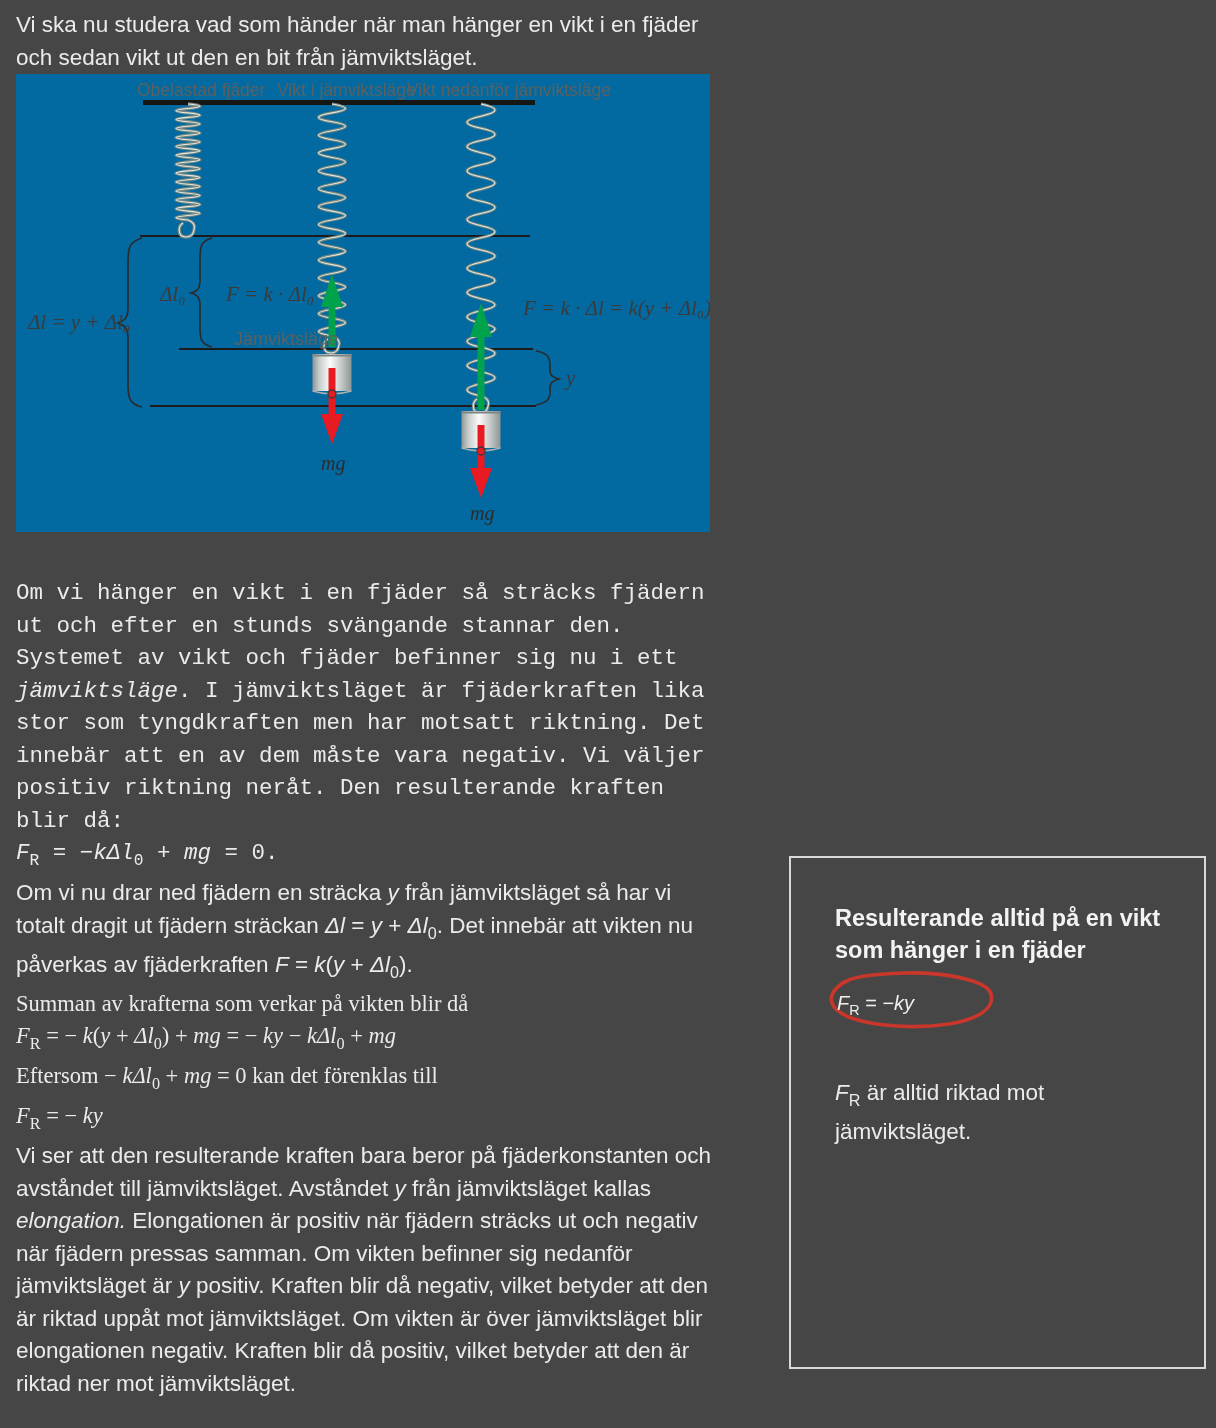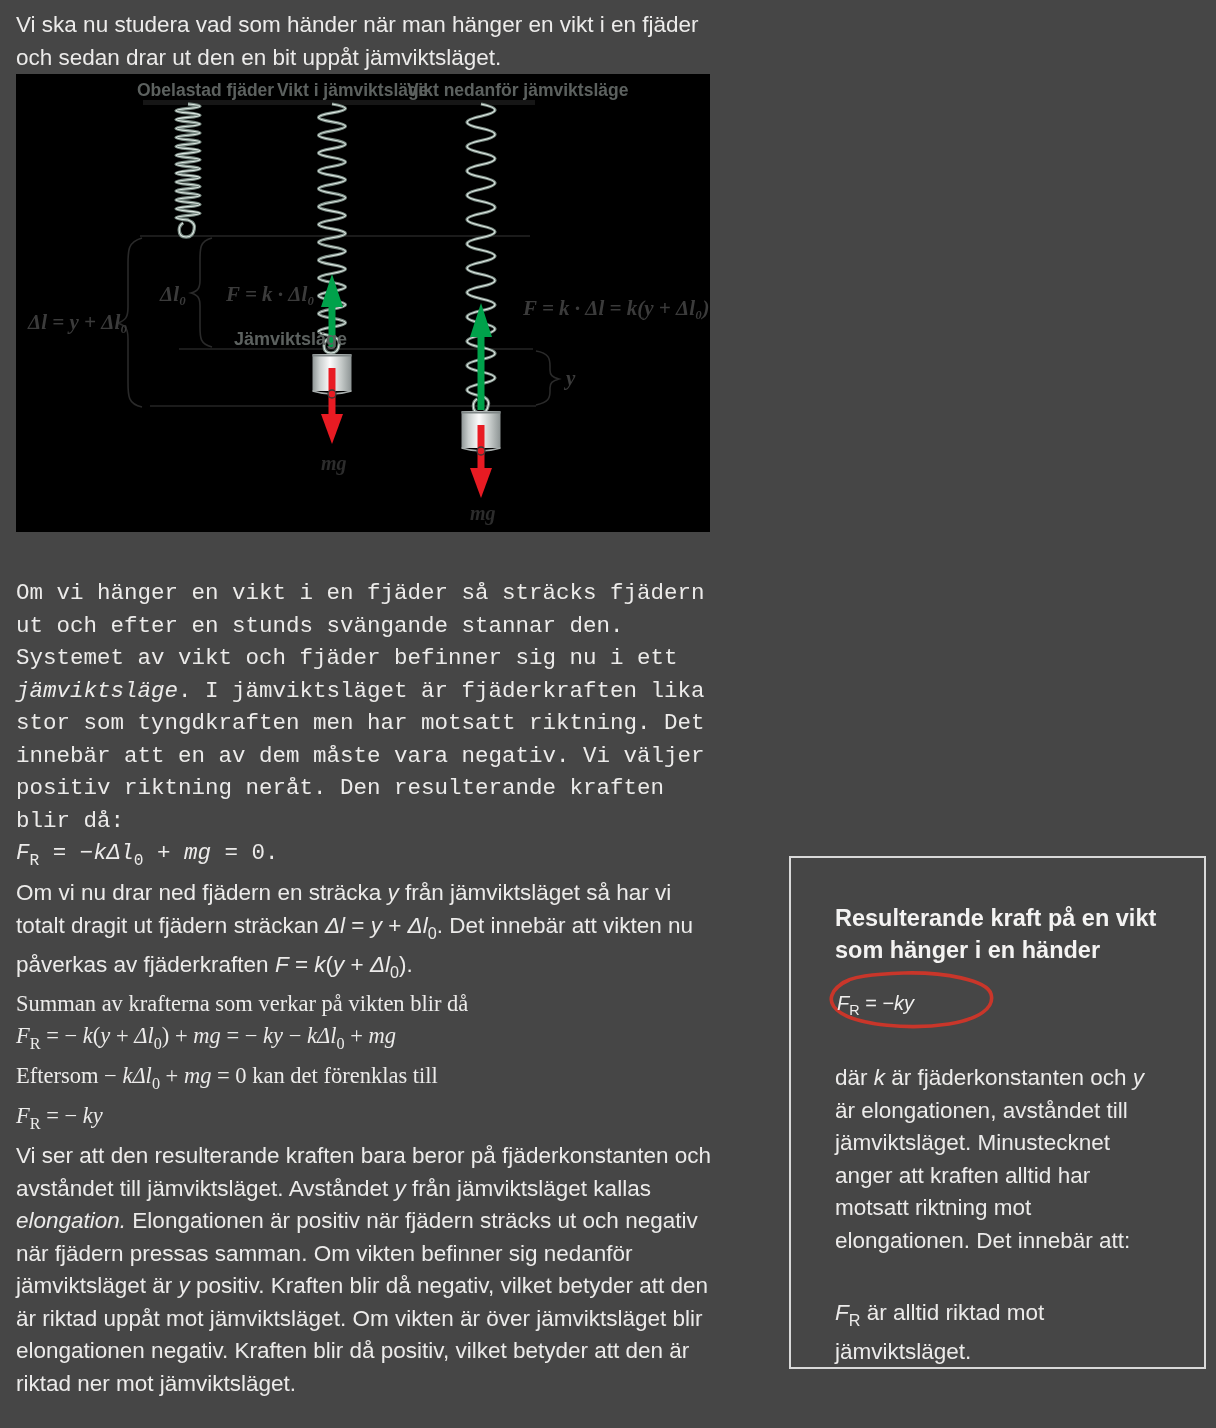--- a/index.html
+++ b/index.html
@@ -18,23 +18,22 @@
     margin:0;
     font-size:22.5px;
     line-height:32.5px;
     color:#ecebea;
   }
   p.body i{font-style:italic;}
   p.body sub{font-size:0.72em;}
   .intro{margin-bottom:29px;}
   .figure{
     width:694px;height:458px;
-    background:#000000;
+    background:#0369a1;
     margin-bottom:45px;
-    font-weight:bold;
   }
   .p1{margin-bottom:31px;font-family:Liberation Mono, monospace;}
   .p2{margin-bottom:36px;}
   .p3{margin-bottom:42px;font-family:Liberation Serif, serif;}
   .infobox{
     position:absolute;
     left:789px;top:856px;
     width:417px;height:513px;
     box-sizing:border-box;
     border:2px solid #d9d9d9;
@@ -82,21 +81,21 @@
   .fig-collabel{font-family:"Liberation Sans","DejaVu Sans",sans-serif;font-size:17.5px;fill:#5c615f;}
   .fig-math{font-family:"Liberation Serif","DejaVu Serif",serif;font-style:italic;font-size:21px;fill:#3b3b3b;}
   .fig-mg{font-family:"Liberation Serif","DejaVu Serif",serif;font-style:italic;font-size:20px;fill:#2c2c2c;}
   .fig-gray{font-family:"Liberation Sans","DejaVu Sans",sans-serif;font-size:18px;fill:#5c615f;}
 </style>
 </head>
 <body>
 
 <div class="main">
 
-  <p class="body intro">Vi ska nu studera vad som händer när man hänger en vikt i en fjäder och sedan drar ut den en bit uppåt jämviktsläget.</p>
+  <p class="body intro">Vi ska nu studera vad som händer när man hänger en vikt i en fjäder och sedan vikt ut den en bit från jämviktsläget.</p>
 
   <div class="figure">
     <svg width="694" height="458" viewBox="0 0 694 458">
       <defs>
         <linearGradient id="metal" x1="0" y1="0" x2="1" y2="0">
           <stop offset="0" stop-color="#8f9696"></stop>
           <stop offset="0.18" stop-color="#c9cecd"></stop>
           <stop offset="0.45" stop-color="#fbfbfb"></stop>
           <stop offset="0.75" stop-color="#c2c7c6"></stop>
           <stop offset="1" stop-color="#8d9494"></stop>
@@ -173,22 +172,21 @@
   </div>
 
   <p class="body p1">Om vi hänger en vikt i en fjäder så sträcks fjädern ut och efter en stunds svängande stannar den. Systemet av vikt och fjäder befinner sig nu i ett <i>jämviktsläge</i>. I jämviktsläget är fjäderkraften lika stor som tyngdkraften men har motsatt riktning. Det innebär att en av dem måste vara negativ. Vi väljer positiv riktning neråt. Den resulterande kraften blir då:<br><i>F</i><sub>R</sub> = −<i>kΔl</i><sub>0</sub> + <i>mg</i> = 0.</p>
   <p class="body p2">Om vi nu drar ned fjädern en sträcka <i>y</i> från jämviktsläget så har vi totalt dragit ut fjädern sträckan <i>Δl</i> = <i>y</i> + <i>Δl</i><sub>0</sub>. Det innebär att vikten nu påverkas av fjäderkraften <i>F</i> = <i>k</i>(<i>y</i> + <i>Δl</i><sub>0</sub>).</p>
   <p class="body p3">Summan av krafterna som verkar på vikten blir då<br><i>F</i><sub>R</sub> = − <i>k</i>(<i>y</i> + <i>Δl</i><sub>0</sub>) + <i>mg</i> = − <i>ky</i> − <i>kΔl</i><sub>0</sub> + <i>mg</i><br>Eftersom − <i>kΔl</i><sub>0</sub> + <i>mg</i> = 0 kan det förenklas till<br><i>F</i><sub>R</sub> = − <i>ky</i></p>
   <p class="body p4">Vi ser att den resulterande kraften bara beror på fjäderkonstanten och avståndet till jämviktsläget. Avståndet <i>y</i> från jämviktsläget kallas <i>elongation.</i> Elongationen är positiv när fjädern sträcks ut och negativ när fjädern pressas samman. Om vikten befinner sig nedanför jämviktsläget är <i>y</i> positiv. Kraften blir då negativ, vilket betyder att den är riktad uppåt mot jämviktsläget. Om vikten är över jämviktsläget blir elongationen negativ. Kraften blir då positiv, vilket betyder att den är riktad ner mot jämviktsläget.</p>
 
 </div>
 
 <aside class="infobox">
-  <h2>Resulterande kraft på en vikt som hänger i en händer</h2>
+  <h2>Resulterande alltid på en vikt som hänger i en fjäder</h2>
   <div class="formula-wrap">
     <svg class="circle-sketch" viewBox="0 0 192 66">
       <path d="M38,13 C20,21 13,35 30,46 C49,58 98,63 138,57 C168,52 184,41 180,27 C176,13 133,5 93,6 C65,7 38,9 29,18" fill="none" stroke="#c9362a" stroke-width="3.6" stroke-linecap="round"></path>
     </svg>
     <div class="formula"><i>F</i><sub>R</sub> = −<i>ky</i></div>
   </div>
-  <p class="boxbody">där <i>k</i> är fjäderkonstanten och <i>y</i> är elongationen, avståndet till jämviktsläget. Minustecknet anger att kraften alltid har motsatt riktning mot elongationen. Det innebär att:</p>
   <p class="boxnote"><i>F</i><sub>R</sub> är alltid riktad mot jämviktsläget.</p>
 </aside>
 
 </body></html>

